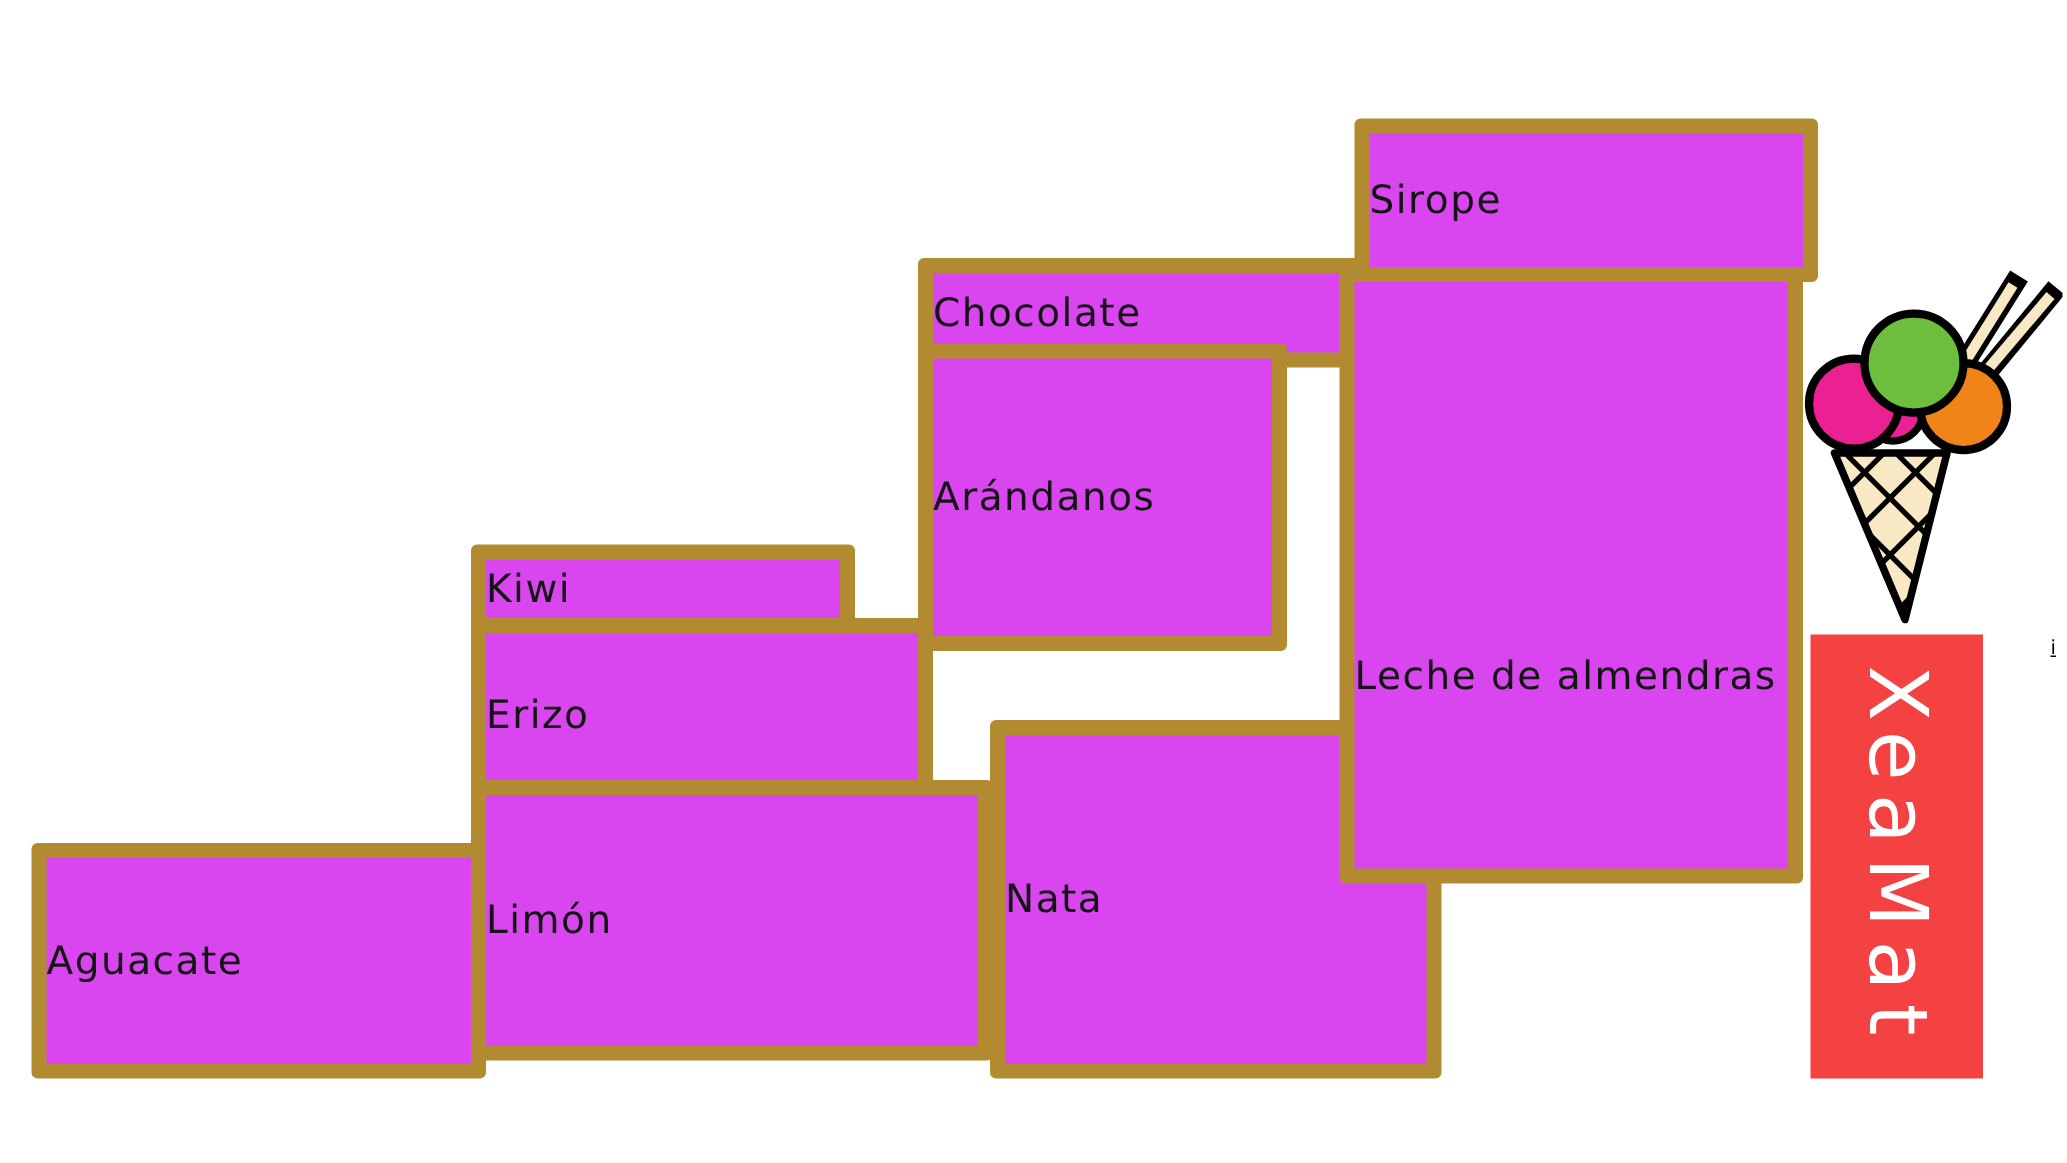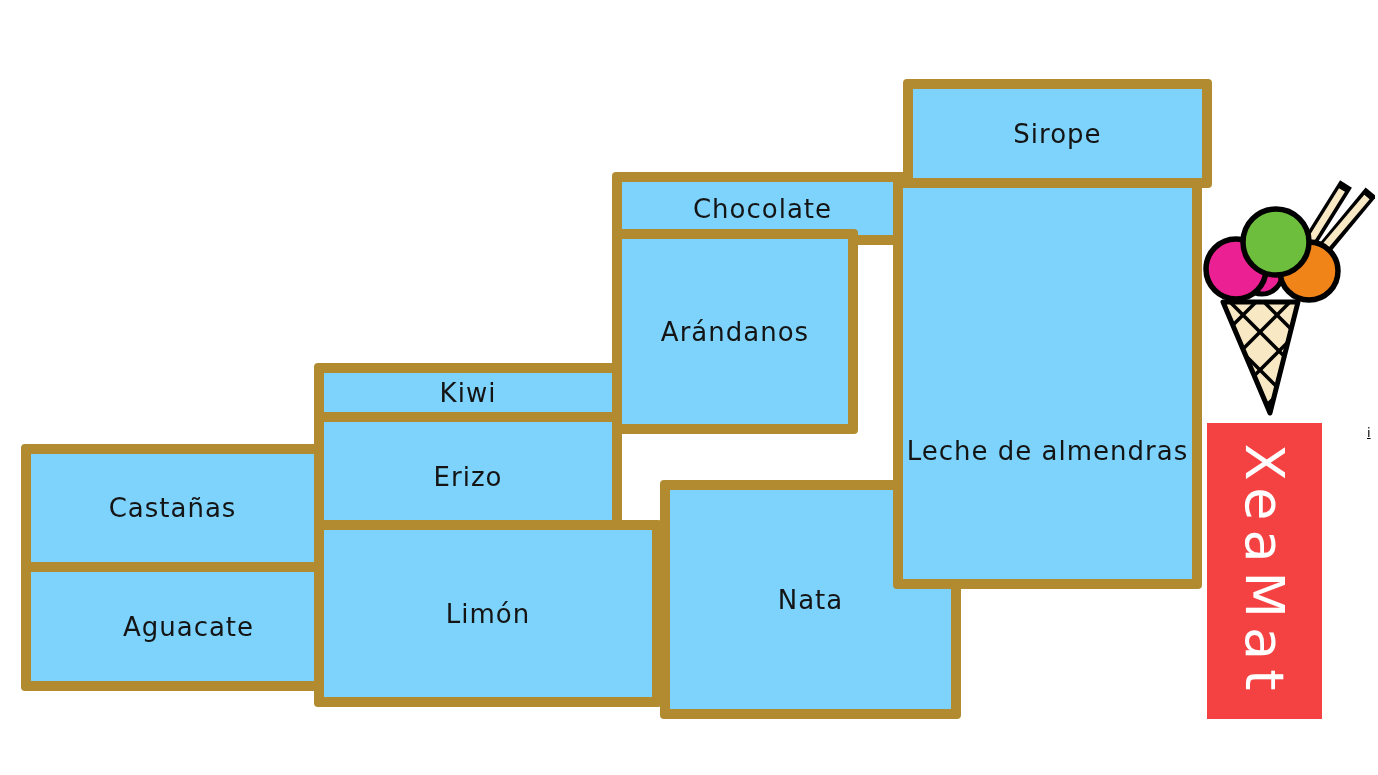--- a/index.html
+++ b/index.html
@@ -3,24 +3,24 @@
 <meta charset="utf-8">
 <style>
   html,body { margin:0; padding:0; background:#ffffff; }
   .stage {
     position:relative; width:1378px; height:775px;
     background:#ffffff; overflow:hidden;
     font-family:"DejaVu Sans", sans-serif;
   }
   .box {
     position:absolute; box-sizing:border-box;
-    background:#7dd3fc;
+    background:#d946ef;
     border:10px solid #B28B30;
     border-radius:4px;
-    display:flex; align-items:center; justify-content:center;
+    display:flex; align-items:center; justify-content:flex-start;
   }
   .box-label {
     font-size:26px; color:#141414; white-space:nowrap;
     letter-spacing:1px;
   }
   .brand-banner {
     position:absolute; left:1207px; top:423px; width:115px; height:296px;
     background:#F44142; z-index:5;
     display:flex; align-items:center; justify-content:center;
   }
@@ -36,28 +36,25 @@
   .artifact {
     position:absolute; left:1367px; top:425px;
     font-size:13px; color:#000; text-decoration:underline;
   }
 </style>
 </head>
 <body>
 
 <div class="stage">
 
-  <div class="box" style="left:21px; top:444px; width:303px; height:128px;">
-    <span class="box-label">Castañas</span>
-  </div>
-  <div class="box" style="left:21px; top:562px; width:303px; height:129px;padding-left:32px;">
+  <div class="box" style="left:21px; top:562px; width:303px; height:157px;">
     <span class="box-label">Aguacate</span>
   </div>
 
-  <div class="box" style="left:314px; top:363px; width:308px; height:59px;">
+  <div class="box" style="left:314px; top:363px; width:256px; height:59px;">
     <span class="box-label">Kiwi</span>
   </div>
   <div class="box" style="left:314px; top:412px; width:308px; height:130px;">
     <span class="box-label">Erizo</span>
   </div>
   <div class="box" style="left:314px; top:520px; width:348px; height:187px;">
     <span class="box-label">Limón</span>
   </div>
 
   <div class="box" style="left:612px; top:172px; width:301px; height:73px;">

